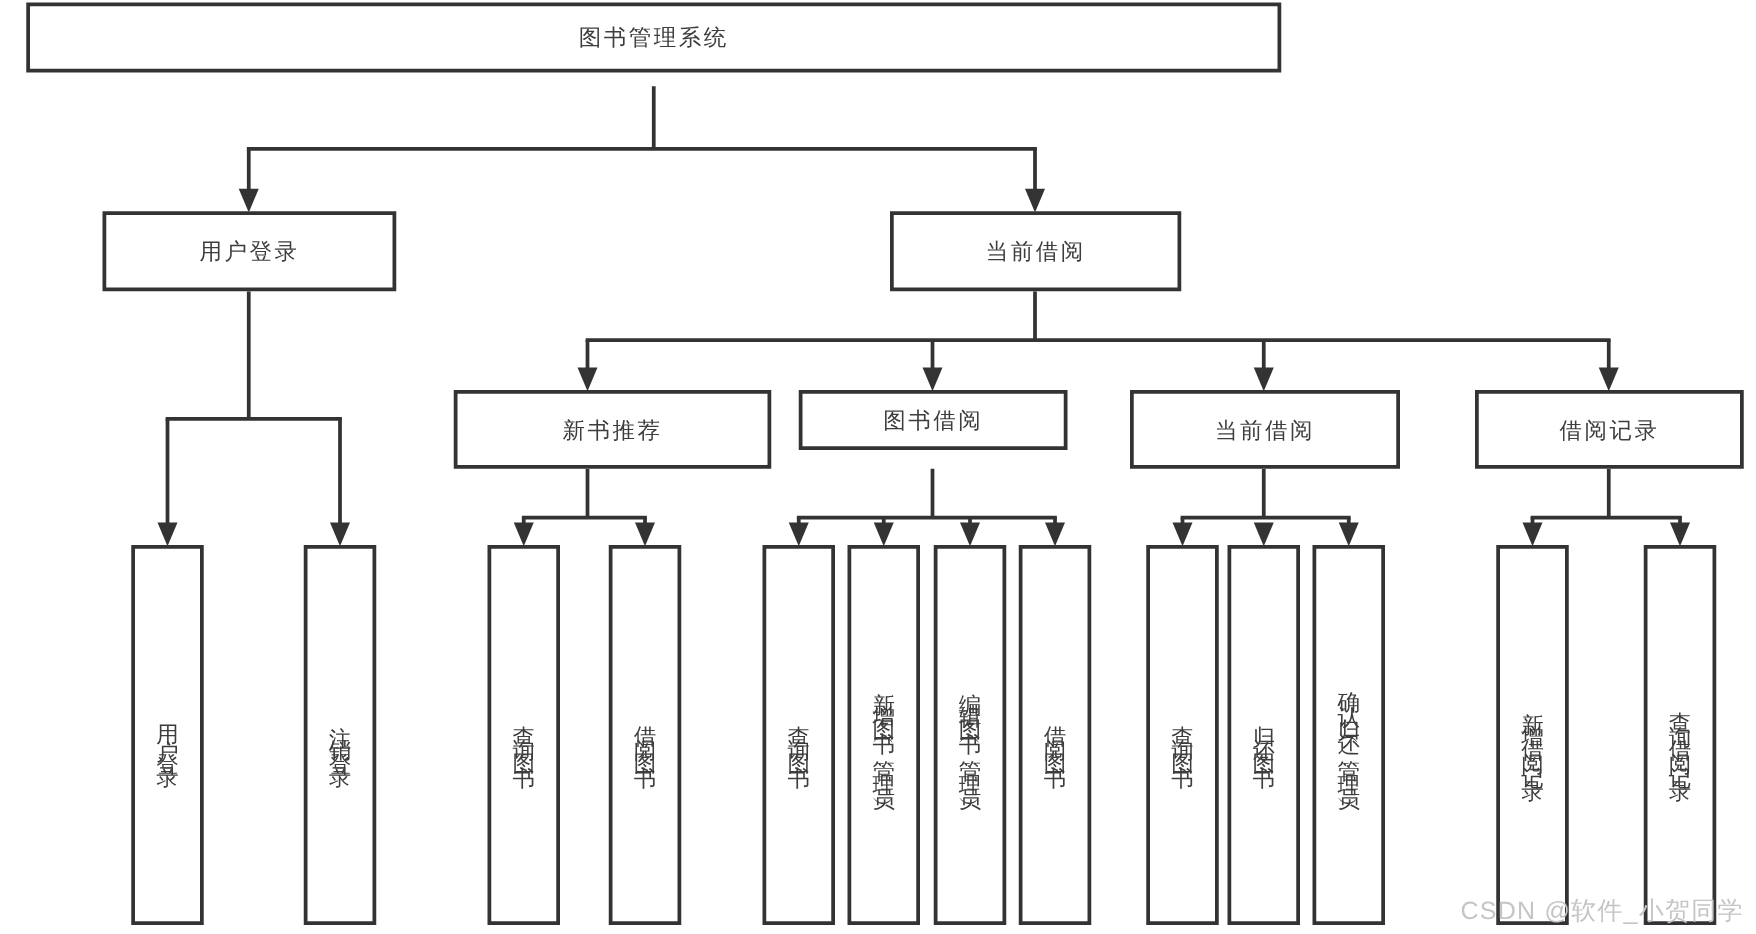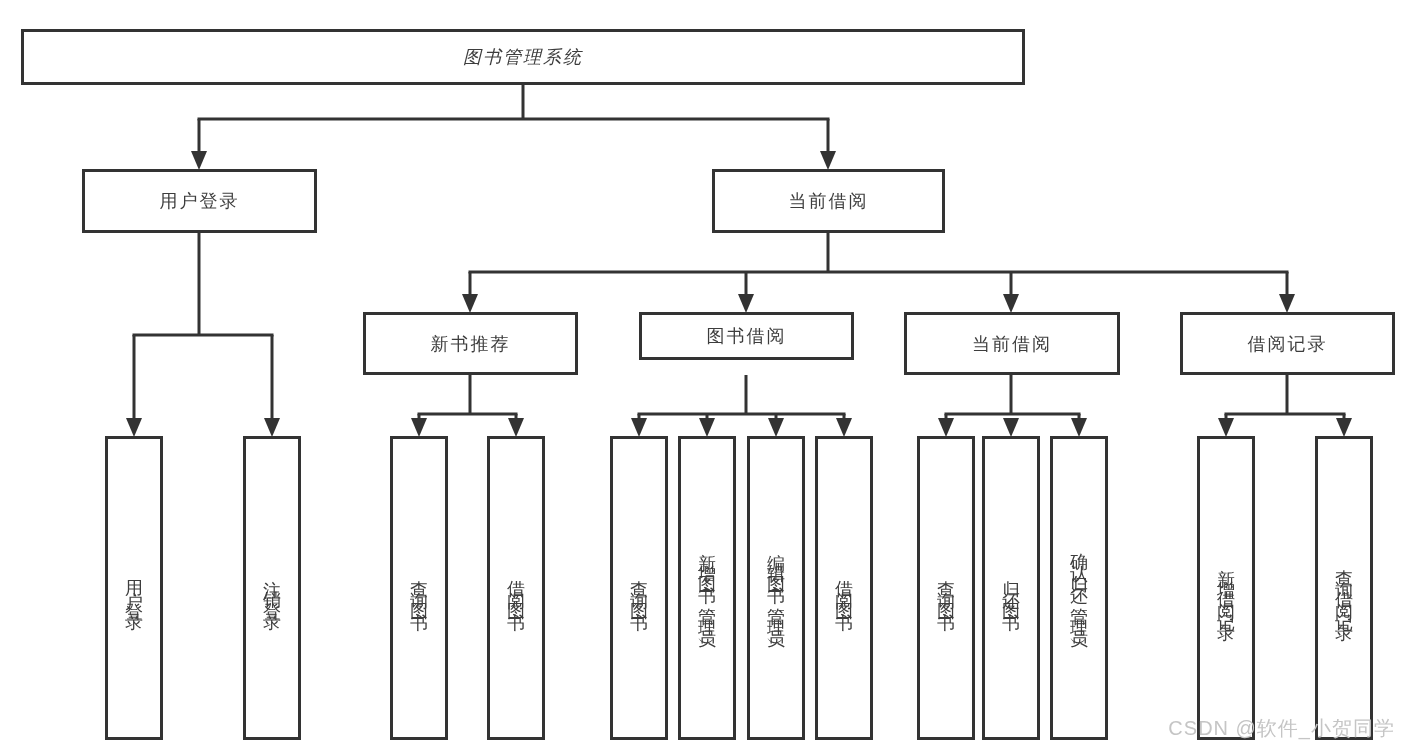--- a/index.html
+++ b/index.html
@@ -97,26 +97,26 @@
       <polygon points="768,418 784,418 776,437"></polygon>
       <polygon points="836,418 852,418 844,437"></polygon>
       <polygon points="938,418 954,418 946,437"></polygon>
       <polygon points="1003,418 1019,418 1011,437"></polygon>
       <polygon points="1071,418 1087,418 1079,437"></polygon>
       <polygon points="1218,418 1234,418 1226,437"></polygon>
       <polygon points="1336,418 1352,418 1344,437"></polygon>
     </g>
   </svg>
 
-  <div class="node hnode" style="left:21px;top:29px;width:1004px;height:56px;font-style:italic;">图书管理系统</div>
+  <div class="node hnode" style="left:21px;top:2px;width:1004px;height:56px;">图书管理系统</div>
 
   <div class="node hnode" style="left:82px;top:169px;width:235px;height:64px;">用户登录</div>
   <div class="node hnode" style="left:712px;top:169px;width:233px;height:64px;">当前借阅</div>
 
-  <div class="node hnode" style="left:363px;top:312px;width:215px;height:63px;">新书推荐</div>
+  <div class="node hnode" style="left:363px;top:312px;width:254px;height:63px;">新书推荐</div>
   <div class="node hnode" style="left:639px;top:312px;width:215px;height:48px;">图书借阅</div>
   <div class="node hnode" style="left:904px;top:312px;width:216px;height:63px;">当前借阅</div>
   <div class="node hnode" style="left:1180px;top:312px;width:215px;height:63px;">借阅记录</div>
 
   <div class="node vnode" style="left:105px;top:436px;width:58px;height:304px;">用户登录</div>
   <div class="node vnode" style="left:243px;top:436px;width:58px;height:304px;">注销登录</div>
 
   <div class="node vnode" style="left:390px;top:436px;width:58px;height:304px;">查询图书</div>
   <div class="node vnode" style="left:487px;top:436px;width:58px;height:304px;">借阅图书</div>
 

